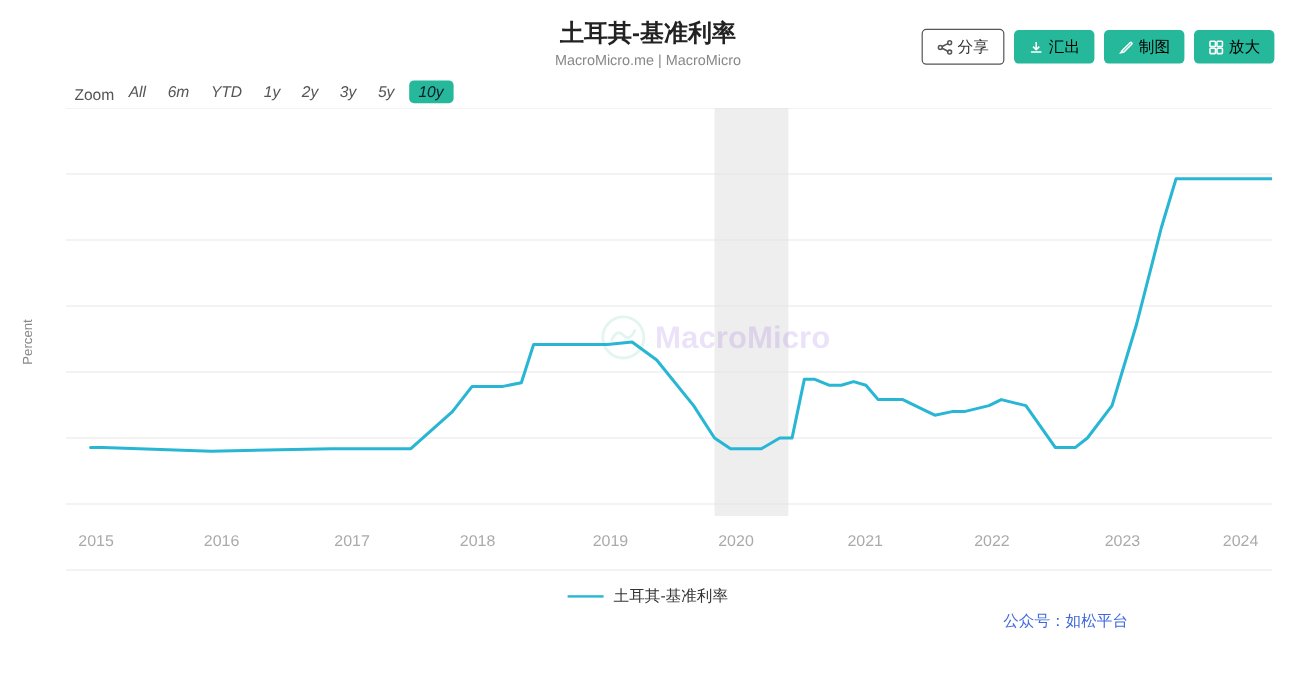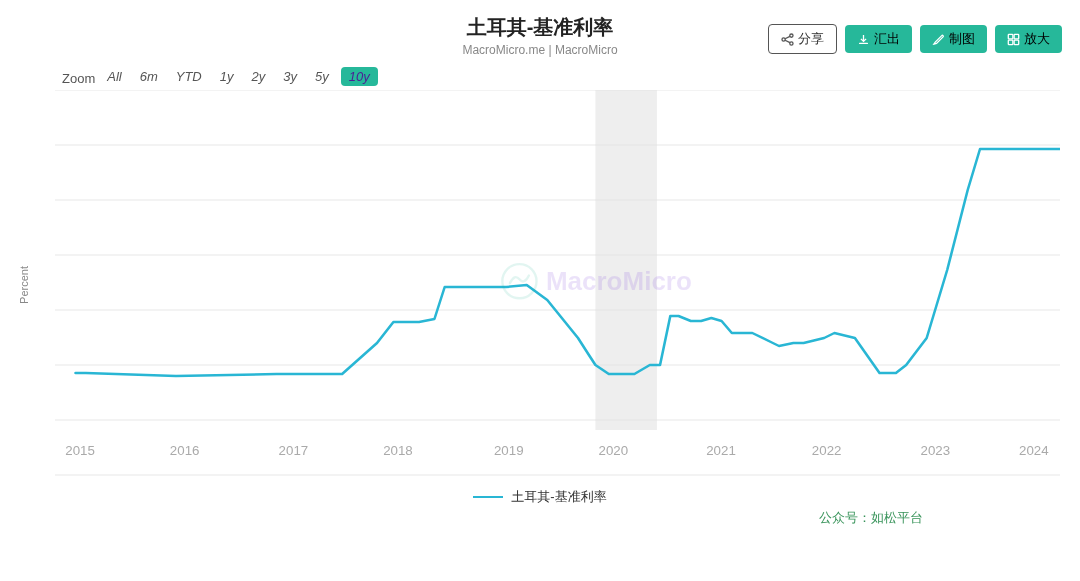--- a/index.html
+++ b/index.html
@@ -70,21 +70,21 @@
     }
     .zoom-item {
       padding: 2px 6px;
       cursor: pointer;
       border-radius: 3px;
       color: #555;
       font-style: italic;
     }
     .zoom-item.active {
       background: #26b89a;
-      color: #4c1d95;
+      color: #0f172a;
       border-radius: 4px;
       padding: 2px 8px;
     }
     .chart-area {
       position: relative;
       margin-left: 55px;
       margin-right: 20px;
       height: 390px;
       margin-top: 4px;
     }
@@ -125,23 +125,23 @@
       font-size: 28px;
       color: #26b89a;
       pointer-events: none;
       display: flex;
       align-items: center;
       gap: 8px;
     }
     .watermark-wechat {
       position: absolute;
       bottom: 68px;
-      right: 157px;
+      right: 140px;
       font-size: 13px;
-      color: #15803d;
+      color: #1d4ed8;
       opacity: 0.85;
       pointer-events: none;
     }
   </style>
 </head>
 <body>
 
 <div class="container">
 
   <div class="toolbar">

